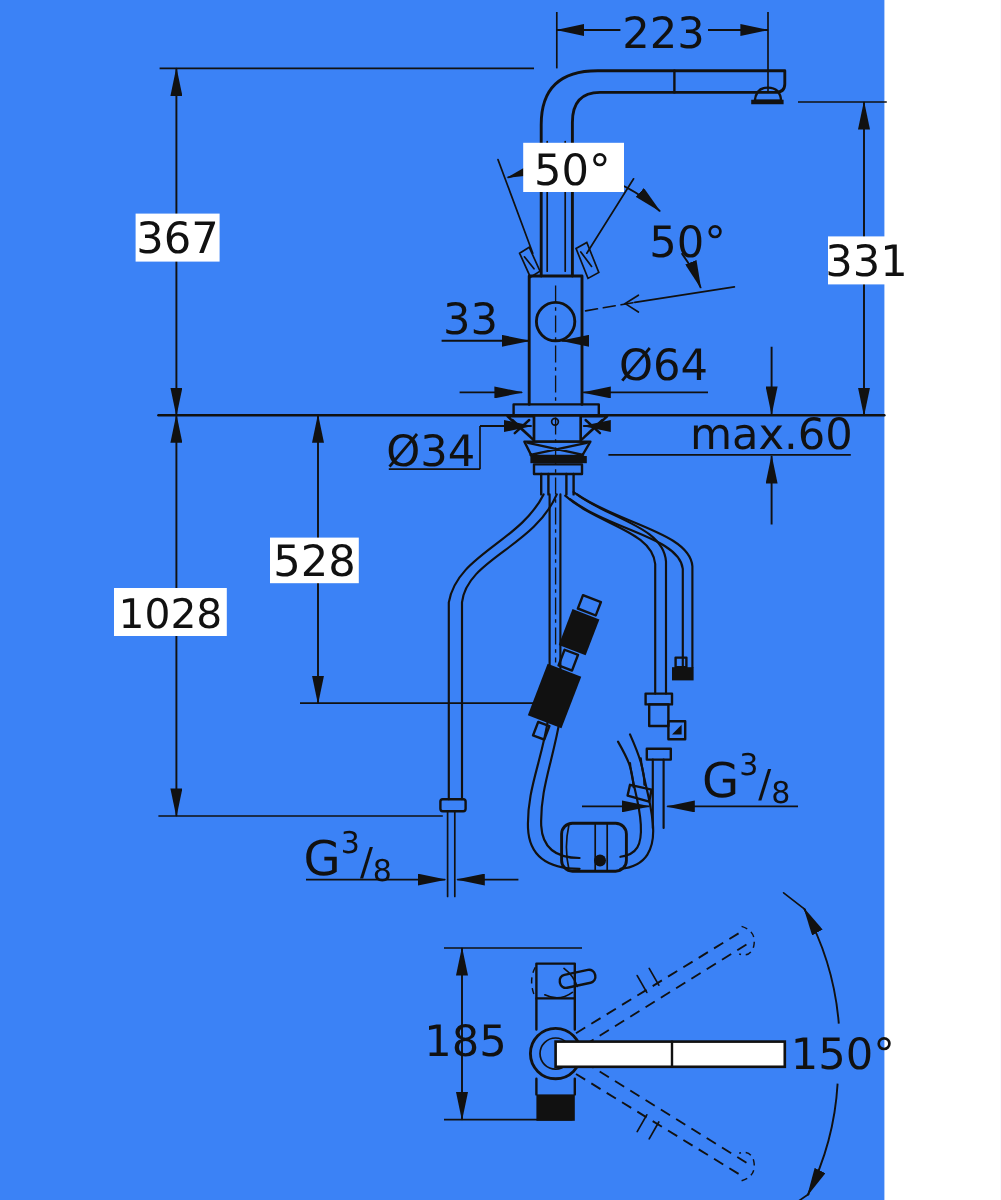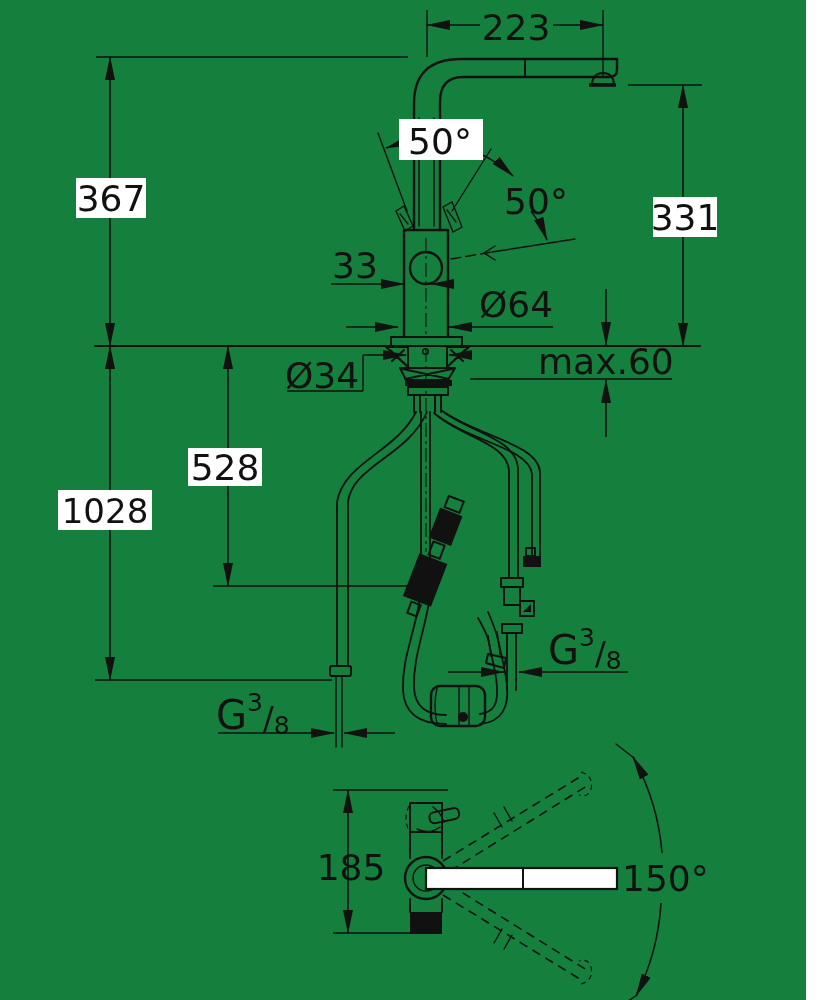--- a/index.html
+++ b/index.html
@@ -1,16 +1,16 @@
 <!DOCTYPE html>
 <html><head>
 <meta charset="utf-8">
 <style>
   html,body{margin:0;padding:0;background:#fff;}
-  #stage{width:806px;height:1000px;position:relative;background:#15803d;}
+  #stage{width:700px;height:1000px;position:relative;background:#3b82f6;padding-left:37px;}
   svg{display:block;}
   .outline{fill:none;stroke:#111;stroke-width:2.4;stroke-linejoin:round;stroke-linecap:round;}
   .med{fill:none;stroke:#111;stroke-width:2;stroke-linejoin:round;stroke-linecap:round;}
   .thin{fill:none;stroke:#111;stroke-width:1.4;stroke-linecap:round;}
   .hose{fill:none;stroke:#111;stroke-width:1.8;stroke-linecap:round;}
   .dim{fill:none;stroke:#111;stroke-width:1.6;}
   .ext{fill:none;stroke:#111;stroke-width:1.4;}
   .dashdot{fill:none;stroke:#111;stroke-width:1.1;stroke-dasharray:14 4 3 4;}
   .dashed{fill:none;stroke:#111;stroke-width:1.6;stroke-dasharray:9 6;}
   .dashedthin{fill:none;stroke:#111;stroke-width:1.2;stroke-dasharray:5 4;}

